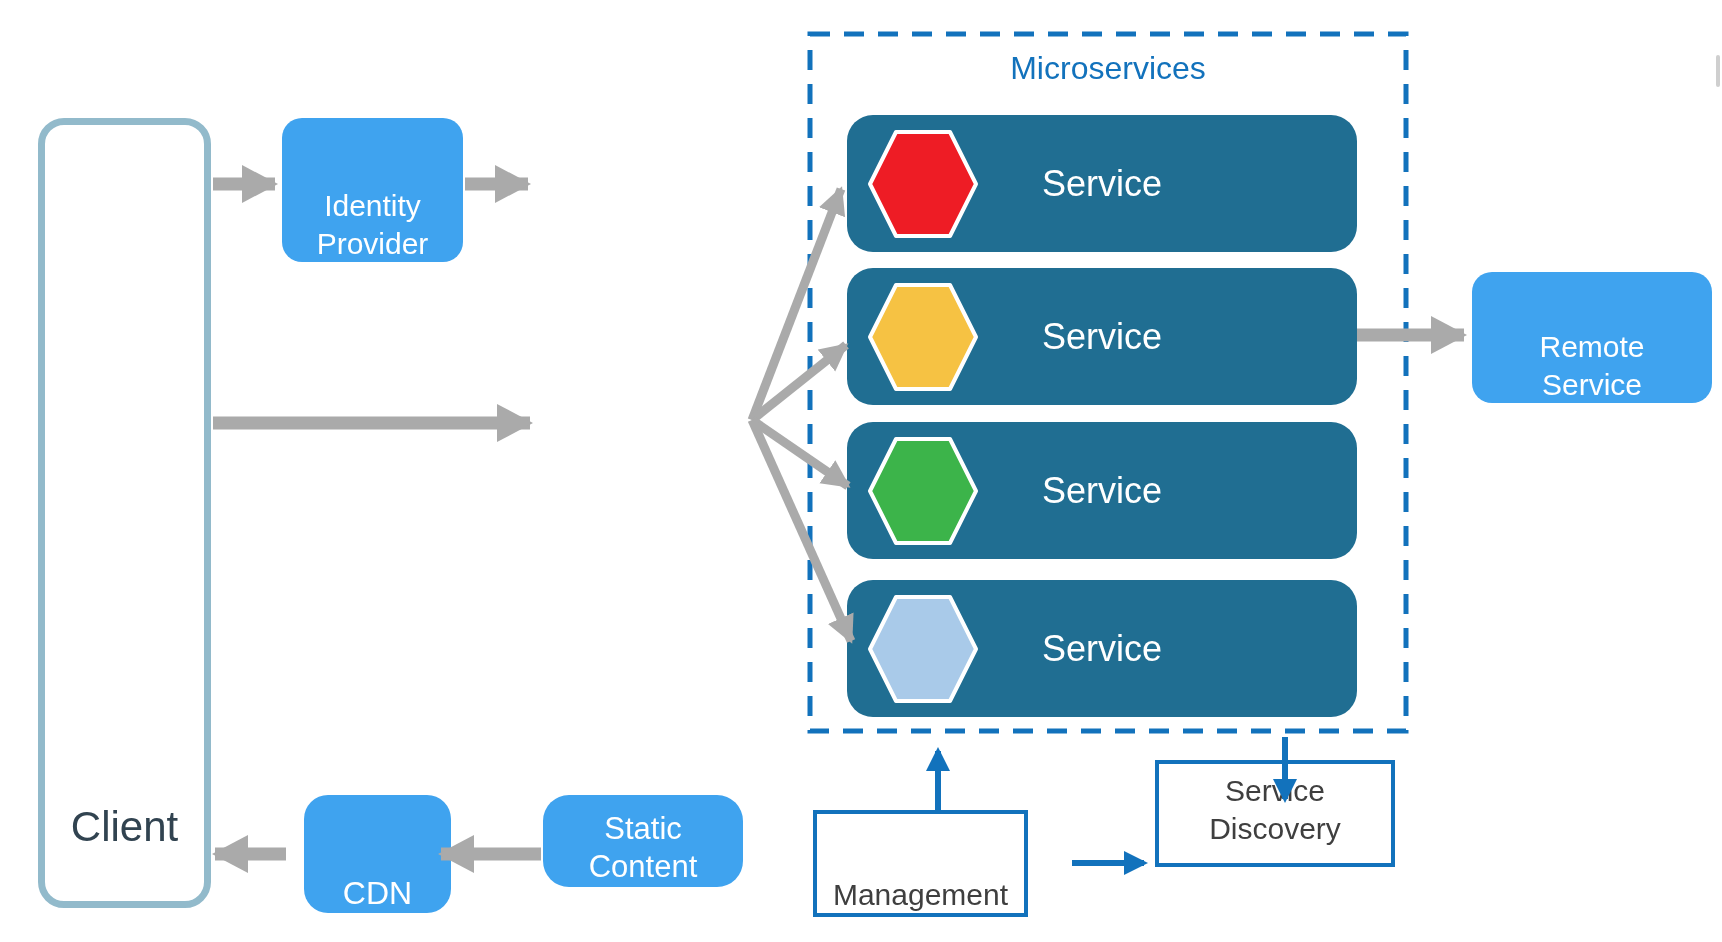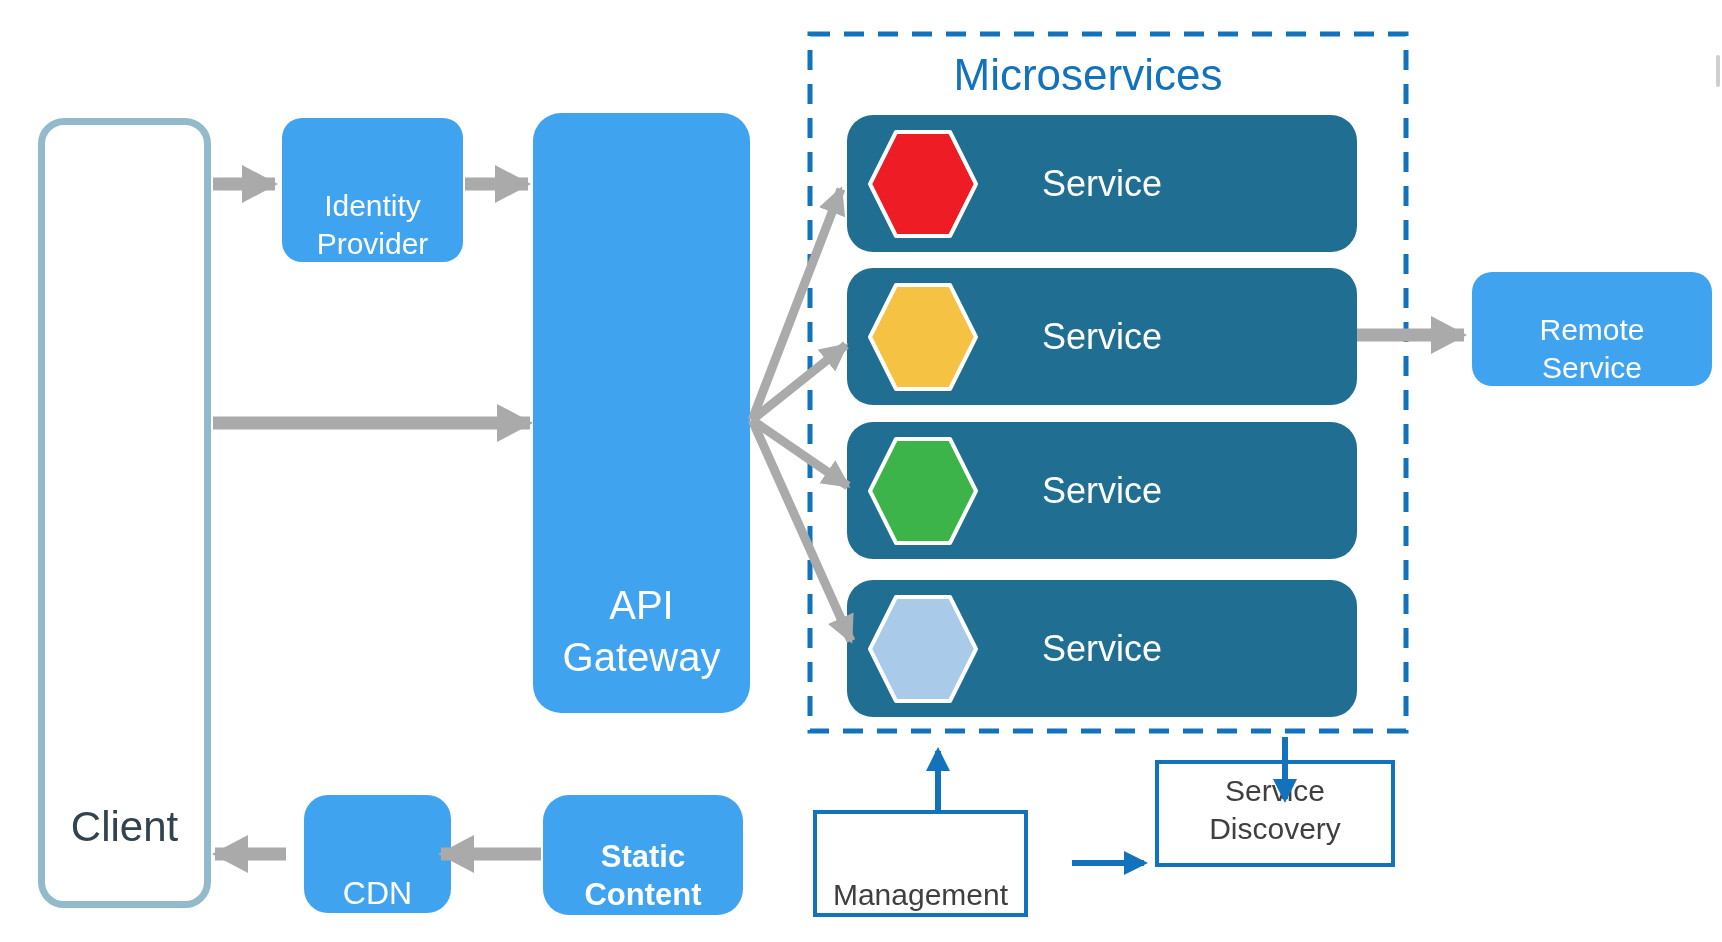--- a/index.html
+++ b/index.html
@@ -23,26 +23,26 @@
     position:absolute;display:flex;align-items:flex-end;justify-content:center;
     text-align:center;line-height:1.25;
   }
   .node-blue{background:var(--box-blue);color:#FFFFFF;}
   .client-box{
     background:#FFFFFF;border:7px solid var(--client-border);border-radius:26px;
     color:var(--client-text);font-size:42px;padding-bottom:48px;
   }
   .identity{left:282px;top:118px;width:181px;height:144px;border-radius:20px;font-size:30px;padding:0 20px;}
   .apigw{left:533px;top:113px;width:217px;height:600px;border-radius:28px;font-size:40px;line-height:1.3;padding:0 20px 30px 20px;}
-  .remote{left:1472px;top:272px;width:240px;height:114px;border-radius:20px;font-size:30px;padding:0 45px;}
+  .remote{left:1472px;top:272px;width:240px;height:131px;border-radius:20px;font-size:30px;padding:0 45px;}
   .cdn{left:288px;top:795px;width:147px;height:118px;border-radius:24px;font-size:32px;margin-left:16px;}
-  .static{left:543px;top:795px;width:200px;height:120px;border-radius:26px;font-size:31px;padding:0 28px;font-weight:bold;}
+  .static{left:543px;top:795px;width:200px;height:92px;border-radius:26px;font-size:31px;padding:0 28px;}
   .ms-title{
-    left:808px;top:50px;width:560px;text-align:center;color:var(--accent-blue);
-    font-size:44px;
+    left:828px;top:50px;width:560px;text-align:center;color:var(--accent-blue);
+    font-size:32px;
   }
   .service-box{
     left:847px;width:510px;height:137px;background:var(--teal);border-radius:26px;padding-left:12px;
   }
   .service-hex{position:absolute;left:19px;top:14px;width:114px;height:110px;}
   .service-label{
     position:absolute;inset:0;display:flex;align-items:center;justify-content:center;
     color:#FFFFFF;font-size:36px;
   }
   .outlined{
@@ -67,23 +67,20 @@
 <div id="canvas">
 
   <div class="node client-box" style="left:38px;top:118px;width:173px;height:790px;">
     <span>Client</span>
   </div>
 
   <div class="node node-blue identity">
     <span>Identity Provider</span>
   </div>
 
-  <div class="node node-blue apigw">
-    <span>API Gateway</span>
-  </div>
 
   <div class="abs ms-title">Microservices</div>
 
   <div class="abs service-box" style="top:115px;">
     <svg class="service-hex" viewBox="0 0 114 110">
       <polygon class="hex-poly" points="30,3 84,3 110,55 84,107 30,107 4,55" fill="#EE1C25"></polygon>
     </svg>
     <div class="service-label">Service</div>
   </div>
 

